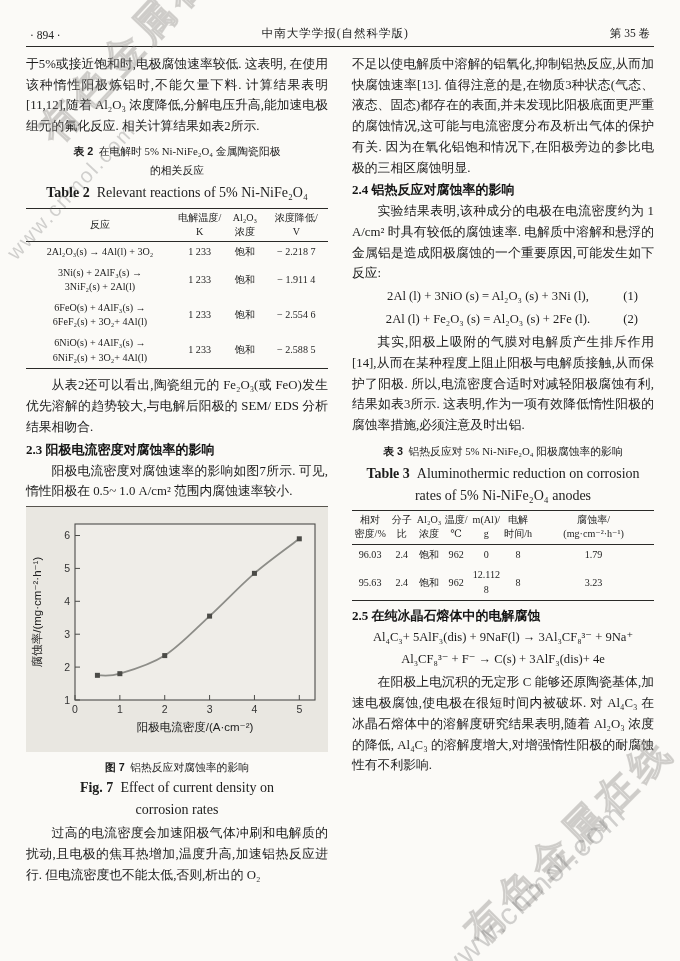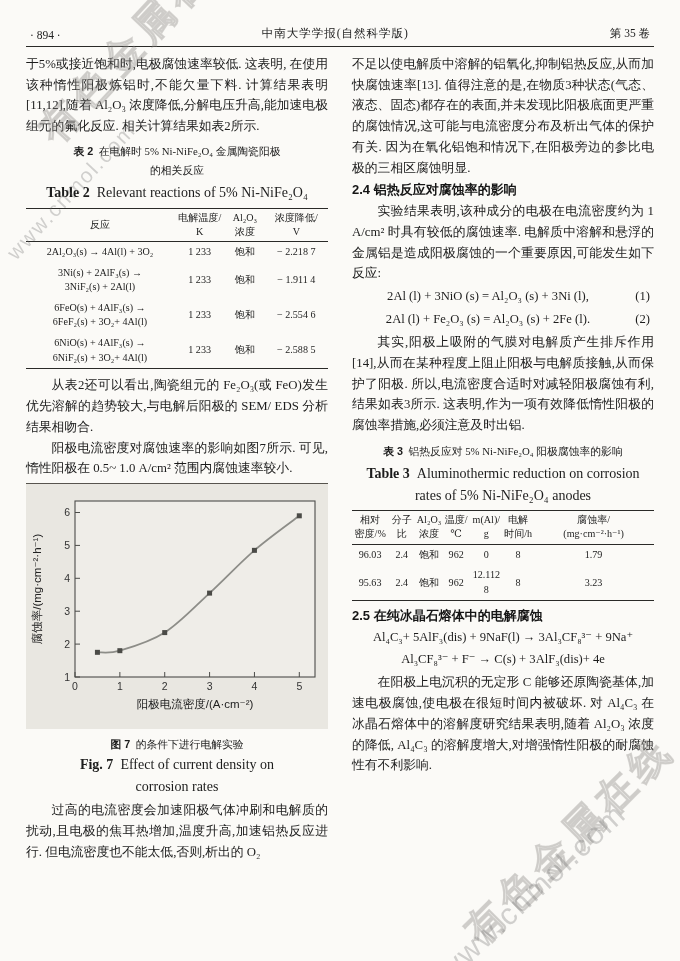--- a/index.html
+++ b/index.html
@@ -6,37 +6,37 @@
   .page{position:relative;width:680px;height:961px;background:#fbfaf7;overflow:hidden;
         font-family:"Liberation Serif","DejaVu Serif",serif;color:#1c1c1c;}
   .header{display:flex;justify-content:space-between;align-items:flex-end;
           padding:26px 30px 5px 30px;font-size:11.5px;color:#222;gap:20px;}
   .header .mid{letter-spacing:1px;}
   .rule{border-bottom:1.3px solid #2a2a28;margin:0 26px;}
   .cols{display:flex;gap:24px;padding:7px 26px 0 26px;}
   .col{flex:1;min-width:0;}
   p.body{margin:0;text-align:justify;font-size:12.8px;line-height:1.62;}
   p.indent{text-indent:2em;}
-  h3.sec{margin:3px 0 2px 0;font-family:Liberation Sans, sans-serif;
+  h3.sec{margin:3px 0 2px 0;font-family:Liberation Serif, serif;
          font-weight:700;font-size:13px;color:#151515;}
   .cap{ text-align:center;font-size:10.8px;line-height:1.55;margin:2px 0 0 0;}
   .cap .lab{font-weight:700;font-family:"Liberation Sans","DejaVu Sans",sans-serif;}
   .cap-en{text-align:center;font-size:14px;line-height:1.6;margin:1px 0 2px 0;}
   .cap-en .lab{font-weight:700;}
   table.dt{width:100%;border-collapse:collapse;font-size:10.1px;margin:3px 0 6px 0;
            border-top:1.4px solid #2a2a28;border-bottom:1.4px solid #2a2a28;}
   table.dt th{font-weight:400;border-bottom:0.9px solid #2a2a28;padding:2px 1px;white-space:pre-line;line-height:1.4;}
   table.dt td{padding:3px 1px;text-align:center;white-space:pre-line;line-height:1.45;}
   table.t2 th:nth-child(1),table.t2 td:nth-child(1){width:49%;}
   table.t2 th:nth-child(2),table.t2 td:nth-child(2){width:17%;}
   table.t2 th:nth-child(3),table.t2 td:nth-child(3){width:13%;}
   table.t3 th:nth-child(1){width:12%}table.t3 th:nth-child(2){width:9%}
   table.t3 th:nth-child(3){width:9%}table.t3 th:nth-child(4){width:9%}
   table.t3 th:nth-child(5){width:11%}table.t3 th:nth-child(6){width:10%}
-  .eq{display:flex;align-items:baseline;font-size:12.6px;line-height:1.55;margin:3px 4px;}
+  .eq{display:flex;align-items:baseline;font-size:12.6px;line-height:1.55;margin:3px 16px;}
   .eq .eq-body{flex:1;text-align:center;}
   .eq .eq-num{width:30px;text-align:right;}
   .eq.nonum .eq-body{text-align:center;}
   .figure-box{background:#e9e7e1;border-top:1px solid #57544e;margin-top:4px;
               padding:7px 0 2px 0;text-align:center;}
   .wm{position:absolute;pointer-events:none;white-space:nowrap;transform-origin:0 0;
       font-family:"Liberation Sans","DejaVu Sans",sans-serif;z-index:5;}
   .wm-url{color:rgba(110,110,108,0.30);letter-spacing:2px;}
   .wm-brand{color:rgba(150,148,144,0.14);-webkit-text-stroke:1px rgba(135,133,128,0.30);
             font-weight:700;letter-spacing:6px;}
@@ -108,20 +108,21 @@
               <td>6NiO(s) + 4AlF₃(s) →
 6NiF₂(s) + 3O₂+ 4Al(l)</td>
               <td>1 233</td>
               <td>饱和</td>
               <td>− 2.588 5</td>
             </tr>
           </tbody>
         </table>
 
       <p class="body indent">从表2还可以看出,陶瓷组元的 Fe₂O₃(或 FeO)发生优先溶解的趋势较大,与电解后阳极的 SEM/ EDS 分析结果相吻合.</p>
+      <h3 class="sec">2.3  阳极电流密度对腐蚀率的影响</h3>
       <p class="body indent">阳极电流密度对腐蚀速率的影响如图7所示. 可见,惰性阳极在 0.5~ 1.0 A/cm² 范围内腐蚀速率较小.</p>
 
       <div class="figure-box">
         <svg width="296" height="232" viewBox="0 0 296 232" font-family="Liberation Sans, DejaVu Sans, sans-serif">
             <rect x="46" y="10" width="240" height="176" fill="#efede8" stroke="#4c4c49" stroke-width="1.1"></rect>
             <line x1="46" y1="186" x2="51" y2="186" stroke="#4c4c49" stroke-width="1"></line>
             <text x="41" y="189.5" text-anchor="end" font-size="10.5" fill="#333">1</text>
             <line x1="46" y1="153.10280373831776" x2="51" y2="153.10280373831776" stroke="#4c4c49" stroke-width="1"></line>
             <text x="41" y="156.60280373831776" text-anchor="end" font-size="10.5" fill="#333">2</text>
             <line x1="46" y1="120.2056074766355" x2="51" y2="120.2056074766355" stroke="#4c4c49" stroke-width="1"></line>
@@ -150,21 +151,21 @@
             <rect x="133.2196261682243" y="139.08878504672896" width="5" height="5" fill="#4b4b47"></rect>
             <rect x="178.07943925233647" y="99.61214953271028" width="5" height="5" fill="#4b4b47"></rect>
             <rect x="222.93925233644862" y="56.84579439252337" width="5" height="5" fill="#4b4b47"></rect>
             <rect x="267.79906542056074" y="22.303738317756988" width="5" height="5" fill="#4b4b47"></rect>
             <text x="166" y="217" text-anchor="middle" font-size="11.5" fill="#222">阳极电流密度/(A·cm⁻²)</text>
             <text transform="translate(12,98) rotate(-90)" text-anchor="middle" font-size="11.5" fill="#222">腐蚀率/(mg·cm⁻²·h⁻¹)</text>
           </svg>
       </div>
 
       <p class="cap" style="margin-top:7px;">
-        <span class="lab">图 7</span>&nbsp;&nbsp;<span>的条件下进行电解实验</span>
+        <span class="lab">图 7</span>&nbsp;&nbsp;<span>铝热反应对腐蚀率的影响</span>
       </p>
       <p class="cap-en">
         <span class="lab">Fig. 7</span>&nbsp;&nbsp;<span>Effect of current density on</span>
       </p>
       <p class="cap-en" style="margin-top:-2px;">corrosion rates</p>
 
       <p class="body indent">过高的电流密度会加速阳极气体冲刷和电解质的扰动,且电极的焦耳热增加,温度升高,加速铝热反应进行. 但电流密度也不能太低,否则,析出的 O₂</p>
     </div>
 
     <div class="col">

